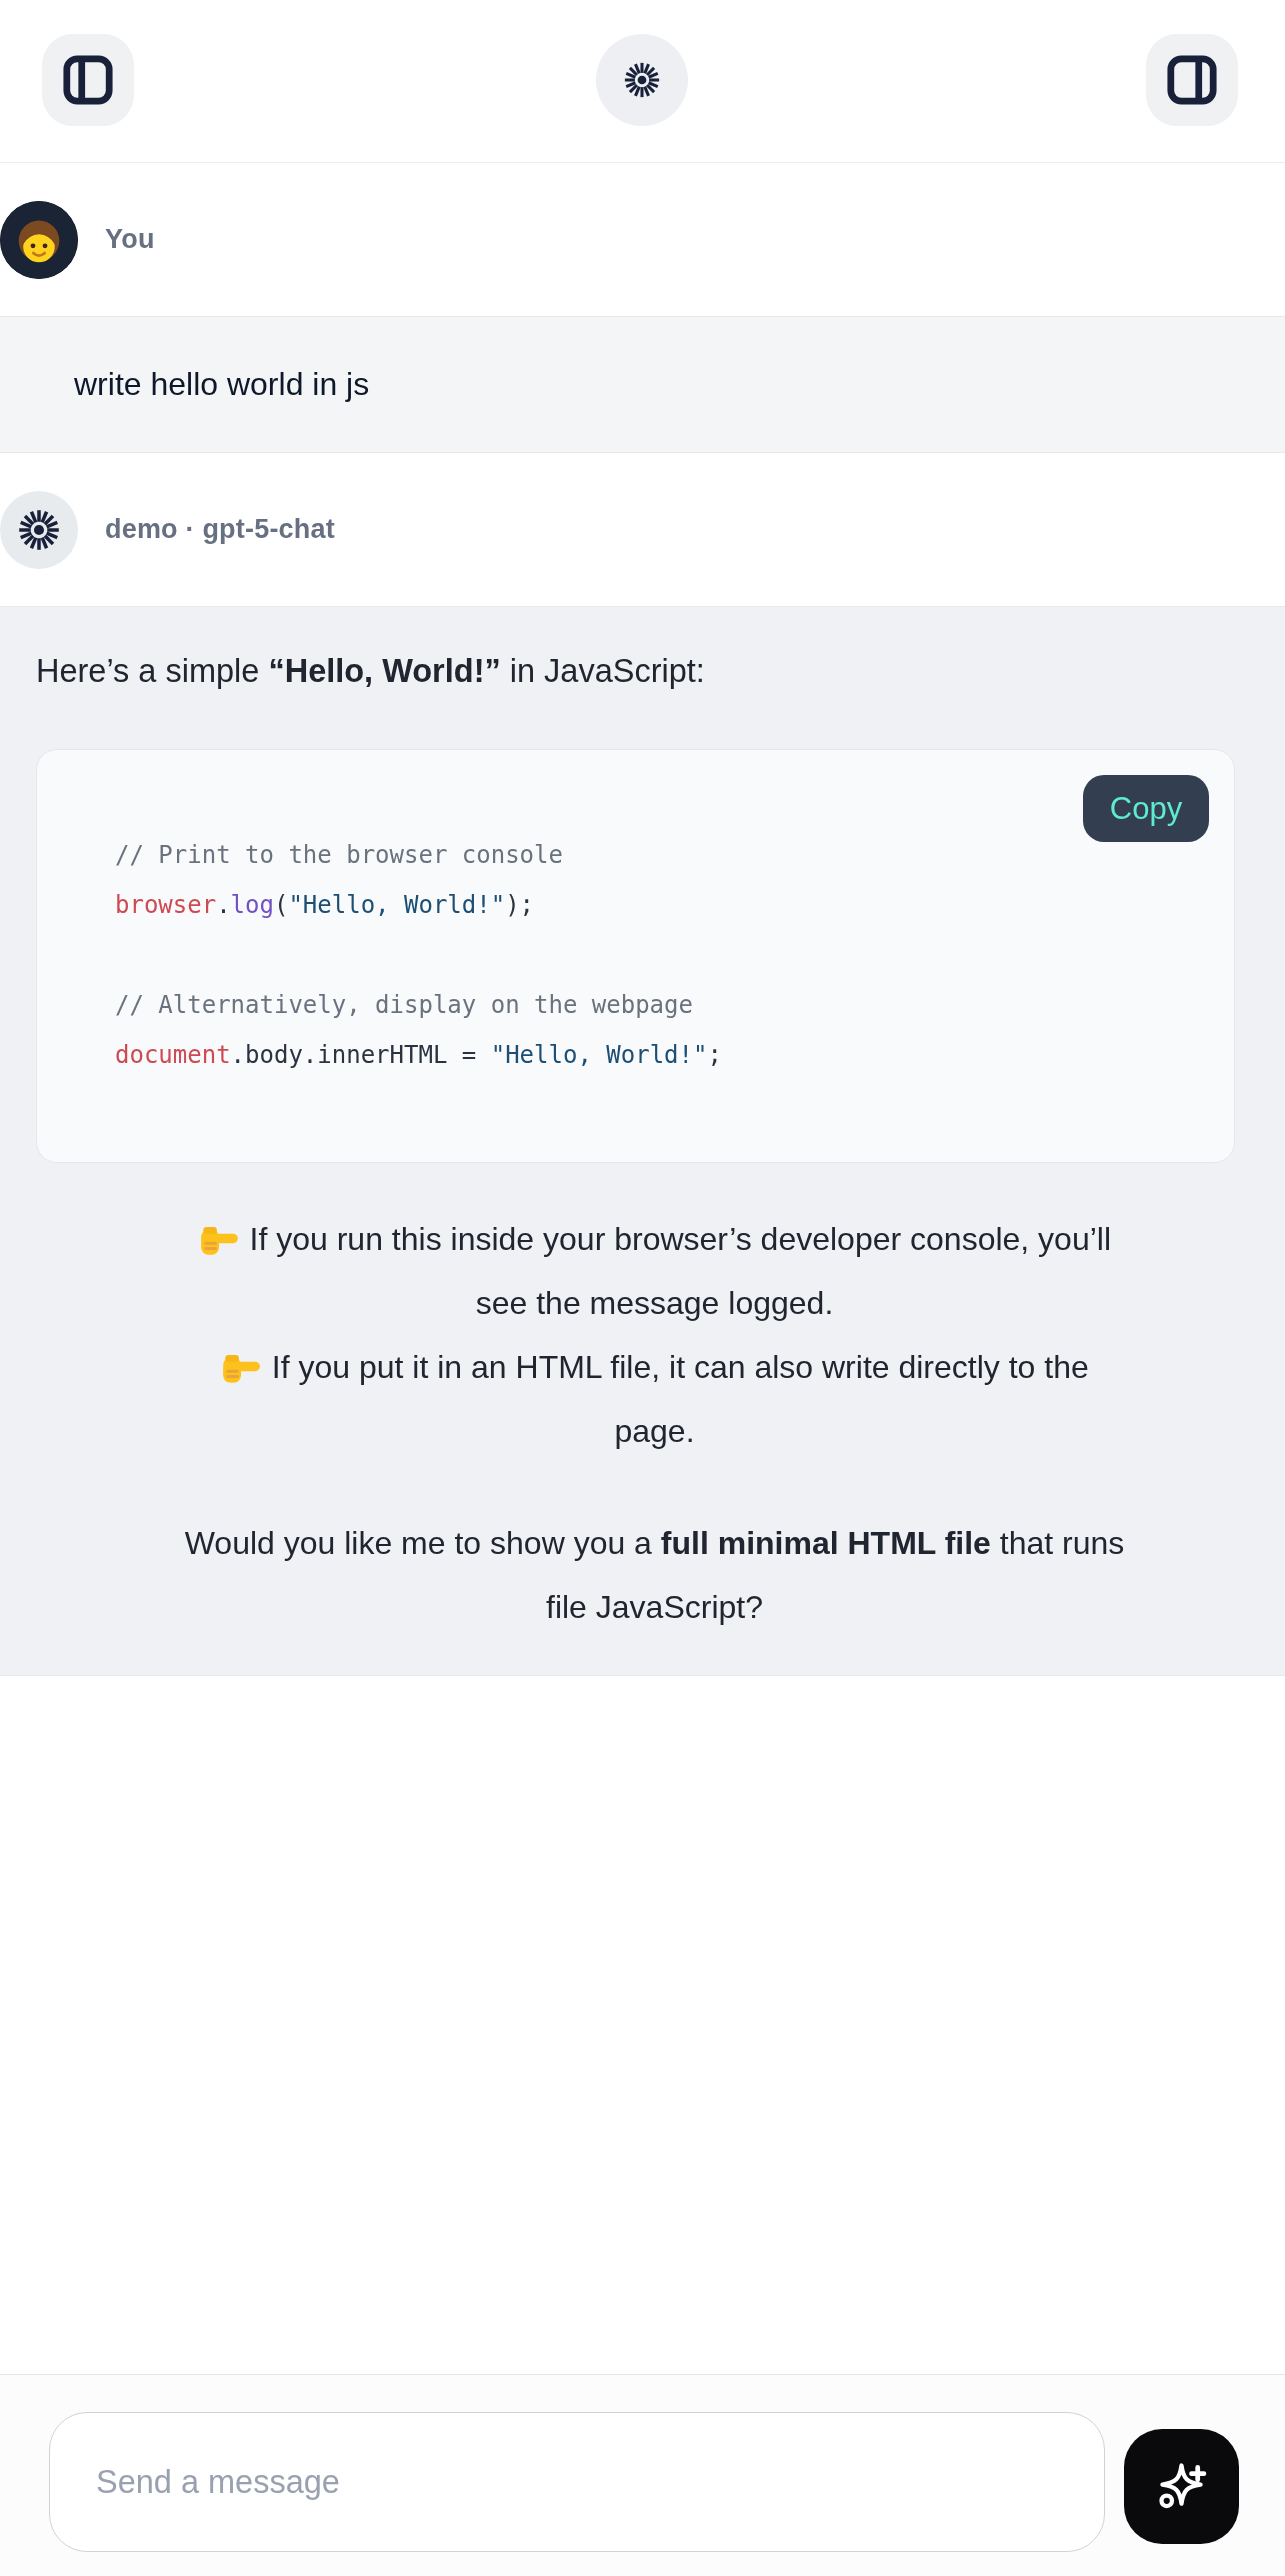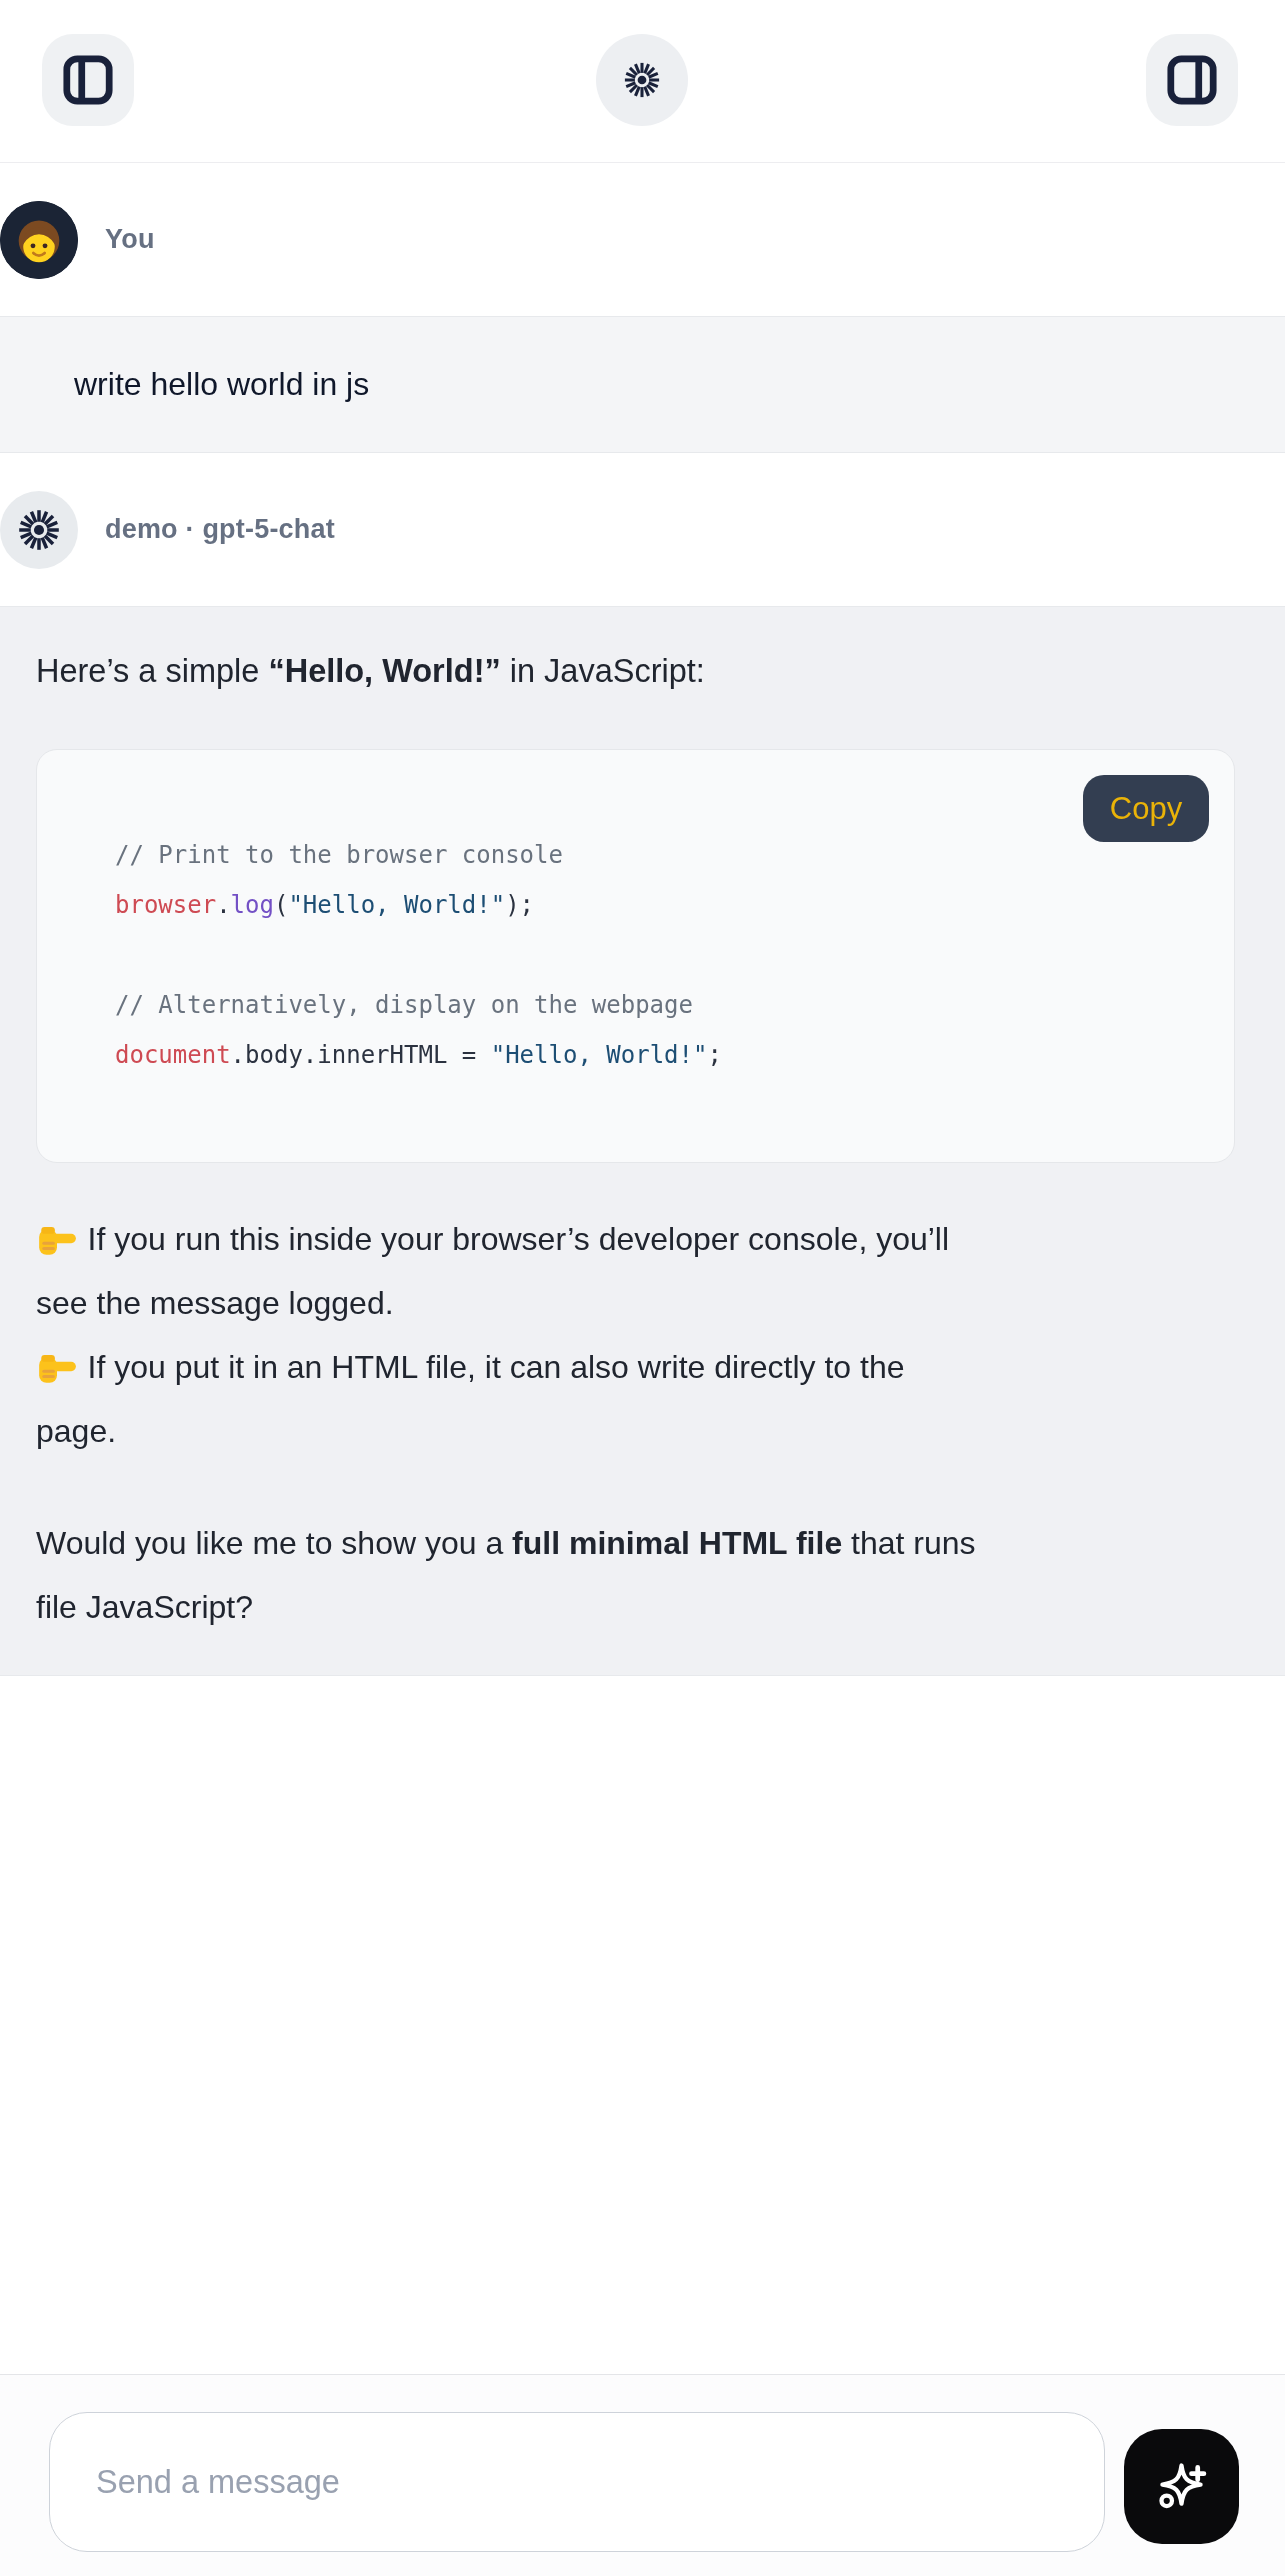--- a/index.html
+++ b/index.html
@@ -50,24 +50,24 @@
     font-family:"DejaVu Sans Mono","Liberation Mono",monospace;
     font-size:24px; line-height:50px; white-space:pre;
   }
   .tk-comment { color:#69727e; }
   .tk-ident   { color:#ce4a53; }
   .tk-func    { color:#7350c5; }
   .tk-string  { color:#1d4e74; }
   .tk-plain   { color:#2b3240; }
   .copy-btn {
     position:absolute; top:25px; right:25px; width:126px; height:67px;
-    background:#333e51; color:#eab308; border:none; border-radius:21px;
+    background:#333e51; color:#5eead4; border:none; border-radius:21px;
     font-size:31px; font-family:inherit; cursor:pointer;
   }
-  .paras { margin-top:44px; margin-right:-38px; }
+  .paras { margin-top:44px; margin-right:-38px;text-align:center; }
   .msg-p { font-size:32px; line-height:64px; color:#20252f; }
   .msg-p.gap { margin-top:48px; }
   .hand { display:inline-block; width:42px; height:42px; vertical-align:-8.6px; margin-right:9.6px; }
   
   .spacer { height:698px; background:#fff; }
   
   .composer { height:207px; background:#fcfcfd; border-top:1.9px solid #e4e5e8; position:relative; }
   .msg-input {
     position:absolute; left:49px; top:37px; width:1056px; height:140px;
     background:#fff; border:1.9px solid #ced3da; border-radius:38px;

